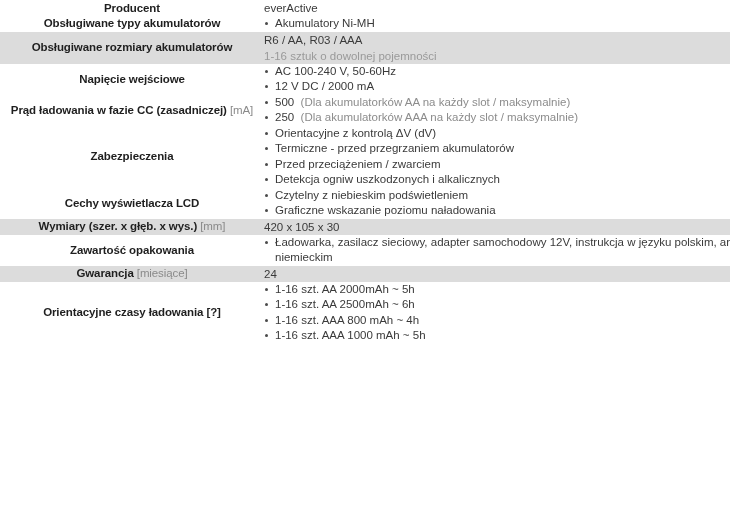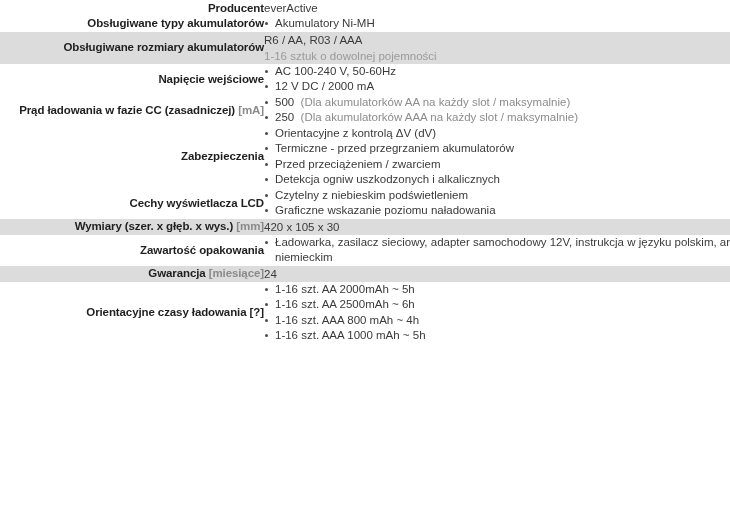--- a/index.html
+++ b/index.html
@@ -28,41 +28,41 @@
   #spec-table tr.row-even { background: #dcdcdc; }
 
   #spec-table td {
     vertical-align: middle;
     padding: 0;
     border: 0;
   }
 
   td.cell-label {
     width: 264px;
-    text-align: right;
+    text-align: center;
     padding: 6px 10px 6px 6px;
     font-weight: bold;
     font-size: 11.5px;
     line-height: 15px;
     color: #1f1f1f;
     border-right: 1px dashed #b9b9b9;
     letter-spacing: -0.1px;
   }
 
   td.cell-value {
     width: 548px;
     text-align: left;
     padding: 6px 8px 6px 9px;
     font-size: 11.5px;
     line-height: 15px;
     color: #3a3a3a;
   }
 
   .unit {
-    font-weight: bold;
+    font-weight: normal;
     color: #8a8a8a;
     margin-top: 24px;
   }
   .unit-dark {
     font-weight: bold;
     color: #1f1f1f;
   }
 
   ul.value-list {
     margin: 0;

